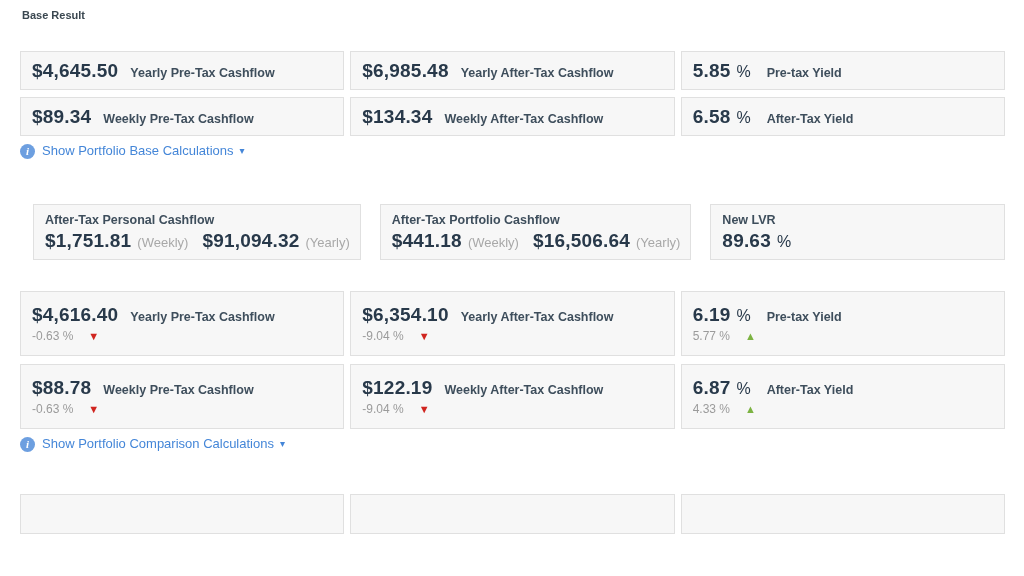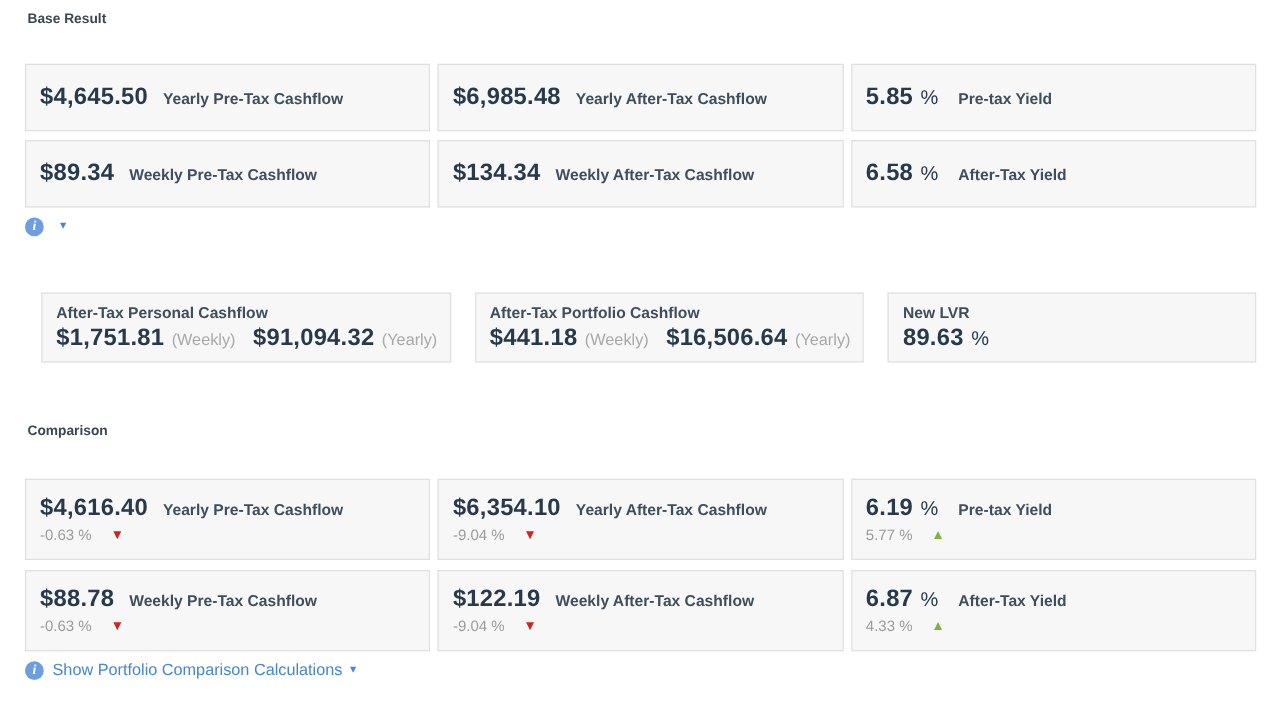--- a/index.html
+++ b/index.html
@@ -32,21 +32,21 @@
   .card {
     background: #f7f7f7;
     border: 1px solid #e0e0e0;
     padding: 0 10px 0 11px;
     display: flex;
     flex-direction: column;
     justify-content: center;
   }
 
   .base-grid { margin-top: 29px; }
-  .base-grid .card { height: 54px; }
+  .base-grid .card { height: 39px; }
 
   .line { display: flex; align-items: baseline; white-space: nowrap; }
 
   .value {
     font-size: 19px;
     font-weight: bold;
     color: #28394a;
     letter-spacing: 0.2px;
   }
   .unit {
@@ -168,20 +168,21 @@
       <div class="line">
         <span class="value">6.58</span>
         <span class="unit">%</span>
         <span class="metric-label">After-Tax Yield</span>
       </div>
     </div>
   </div>
 
   <div class="show-link">
     <span class="info-icon">i</span>
+    <span>Show Portfolio Base Calculations</span>
     <span class="caret">▾</span>
   </div>
 
   <div class="grid summary-grid">
     <div class="card">
       <div class="summary-label">After-Tax Personal Cashflow</div>
       <div class="summary-line">
         <span class="value">$1,751.81</span>
         <span class="paren gap-right">(Weekly)</span>
         <span class="value">$91,094.32</span>
@@ -199,21 +200,20 @@
     </div>
     <div class="card">
       <div class="summary-label">New LVR</div>
       <div class="summary-line">
         <span class="value">89.63</span>
         <span class="unit">%</span>
       </div>
     </div>
   </div>
 
-  <h2 class="section-heading comparison-heading">Comparison</h2>
 
   <div class="grid comp-grid">
     <div class="card">
       <div class="line">
         <span class="value">$4,616.40</span>
         <span class="metric-label">Yearly Pre-Tax Cashflow</span>
       </div>
       <div class="change-line">
         <span class="change">-0.63 %</span>
         <span class="trend trend-down">▼</span>

